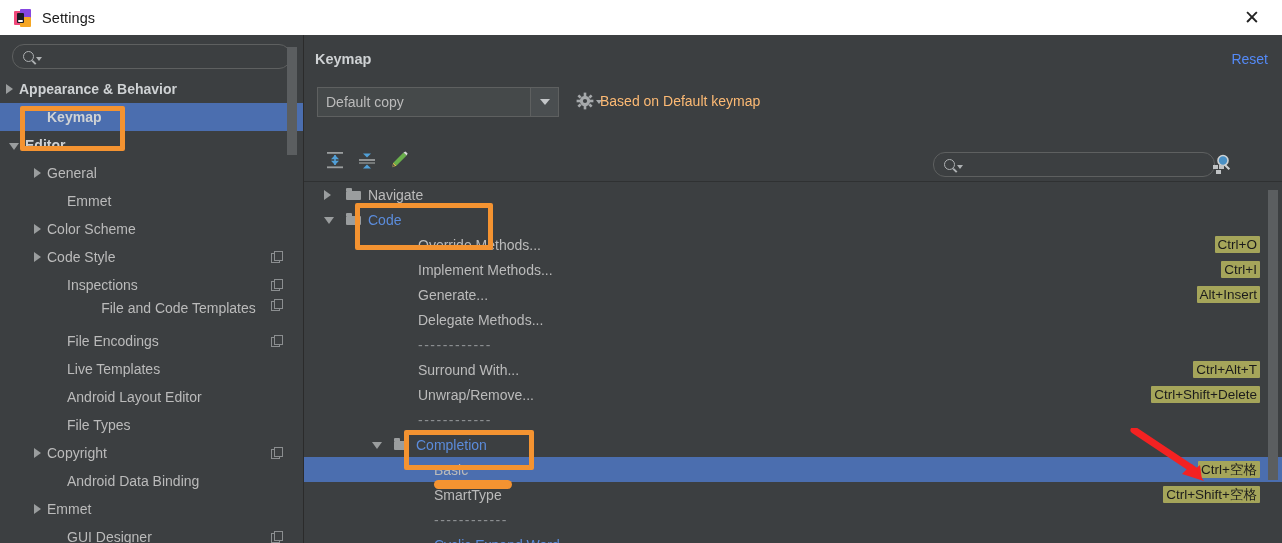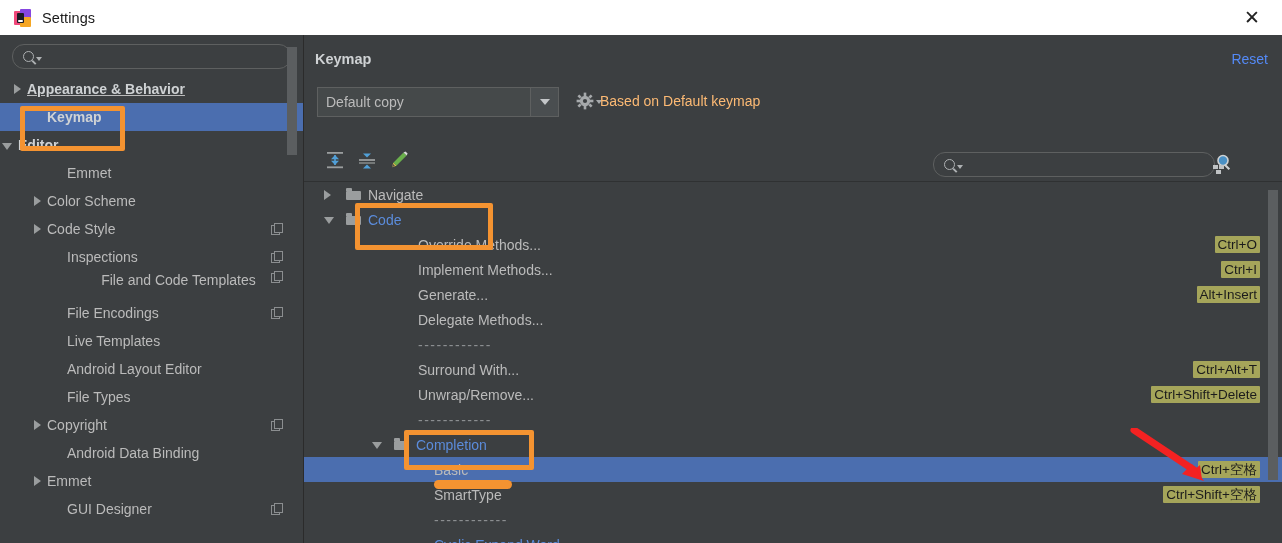--- a/index.html
+++ b/index.html
@@ -201,31 +201,35 @@
 
   <div class="sidebar">
     <div class="search-wrap">
       <div class="search-box">
         <span class="mag"></span>
         <span class="caret-sm"></span>
         <input class="search-input" type="text" placeholder="" style="">
       </div>
     </div>
     <div class="tree" id="sidebar-tree">
-        <div class="trow bold" style="padding-left: 14px; text-decoration: underline;">
+        <div class="trow bold" style="padding-left: 6px;">
           <span class="tri "></span>
           <span class="lbl">Appearance &amp; Behavior</span>
         </div>
         <div class="trow sel bold" style="padding-left: 34px;">
           <span class="tri none"></span>
           <span class="lbl">Keymap</span>
         </div>
-        <div class="trow bold" style="padding-left: 2px;">
+        <div class="trow bold" style="padding-left: 9px;">
           <span class="tri open"></span>
           <span class="lbl">Editor</span>
+        </div>
+        <div class="trow" style="padding-left: 34px;">
+          <span class="tri "></span>
+          <span class="lbl">General</span>
         </div>
         <div class="trow" style="padding-left: 54px;">
           <span class="tri none"></span>
           <span class="lbl">Emmet</span>
         </div>
         <div class="trow" style="padding-left: 34px;">
           <span class="tri "></span>
           <span class="lbl">Color Scheme</span>
         </div>
         <div class="trow" style="padding-left: 34px;">

